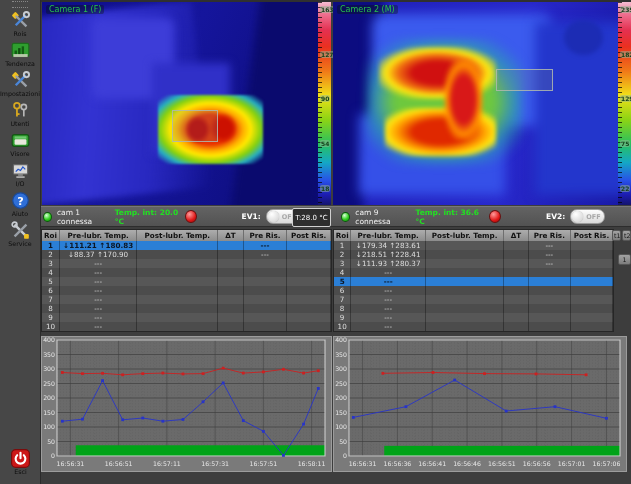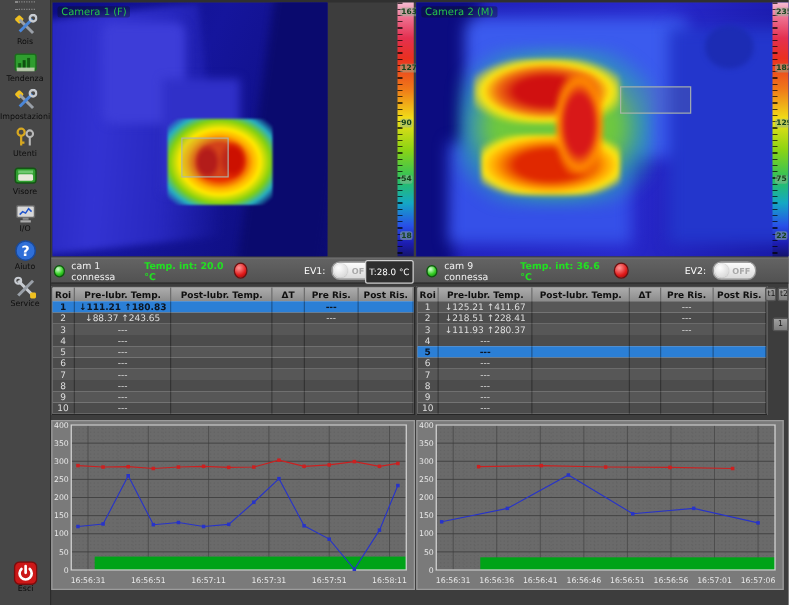--- a/index.html
+++ b/index.html
@@ -9,21 +9,21 @@
   #sidebar{position:absolute;left:0;top:0;width:41px;height:484px;background:#474747;
            border-right:1px solid #2b2b2b;box-sizing:border-box;}
   #sidebar-grip{height:5px;margin:1px 12px 2px 12px;border-top:1px dotted #888;border-bottom:1px dotted #888;}
   .side-item{display:flex;flex-direction:column;align-items:center;margin-bottom:3px;cursor:pointer;}
   .side-item .icon{width:20px;height:20px;display:flex;align-items:center;justify-content:center;}
   .side-item .icon svg{width:19px;height:19px;}
   .side-label{font-size:6.3px;color:#0d0d0d;line-height:7px;text-align:center;}
   #sidebar-exit{position:absolute;bottom:6px;left:0;width:41px;}
   
   .cam{position:absolute;top:2px;height:203px;overflow:hidden;}
-  #cam1{left:42px;width:220px;background:linear-gradient(115deg,#0d0d86 0%,#15159c 45%,#0b0b74 100%);}
+  #cam1{left:42px;width:276px;background:linear-gradient(115deg,#0d0d86 0%,#15159c 45%,#0b0b74 100%);}
   #cam2{left:333px;width:325px;background:linear-gradient(100deg,#1e1eb6 0%,#2828cc 55%,#14149a 100%);text-align:right;}
   .cam>div{position:absolute;}
   .cam-title{position:absolute;left:4px;top:3px;font-size:8px;color:#26c04c;
              background:rgba(10,20,10,0.35);padding:0 3px;border-radius:2px;z-index:5;}
   .c1-machine{left:-8%;top:4%;width:66%;height:92%;transform:rotate(-6deg);filter:blur(3px);
     background:linear-gradient(100deg,#2222b8 0%,#3333d2 40%,#2828c0 70%,rgba(30,30,180,0) 100%);}
   .c1-block{left:18%;top:8%;width:30%;height:40%;background:#3d3dd8;filter:blur(4px);border-radius:8px;}
   .c1-mid{left:40%;top:30%;width:28%;height:45%;background:#3030c8;filter:blur(4px);}
   .c1-dark{right:-4%;top:-10%;width:30%;height:120%;background:#0a0a6e;filter:blur(4px);transform:rotate(8deg);}
   .c1-hot{left:42%;top:46%;width:38%;height:34%;filter:blur(1px);background:
@@ -60,32 +60,32 @@
     background:linear-gradient(#636363,#525252);border-top:1px solid #787878;
     border-bottom:1px solid #2d2d2d;box-sizing:border-box;}
   .status-group{position:absolute;top:0;height:100%;display:flex;align-items:center;gap:5px;}
   #status1{left:2px;width:256px;} #status2{left:300px;right:26px;}
   .led{width:8px;height:8px;border-radius:50%;border:1px solid #0a5a0a;
     background:radial-gradient(circle at 35% 30%,#d8ffd8,#34d022 55%,#0f7f12);}
   .conn-label{font-size:7.5px;color:#f0f0f0;}
   .temp-label{font-size:7.5px;font-weight:bold;color:#22e022;margin-left:auto;}
   .rec-btn{width:11px;height:11px;border-radius:50%;border:1px solid #6a1010;cursor:pointer;
     background:radial-gradient(circle at 35% 30%,#ff9a9a,#e01818 60%,#8d0808);}
-  .ev-label{font-size:7.5px;font-weight:normal;color:#fff;margin-left:40px;}
+  .ev-label{font-size:7.5px;font-weight:bold;color:#fff;margin-left:40px;}
   .toggle{width:36px;height:13px;border-radius:7px;border:1px solid #9a9a9a;cursor:pointer;
     background:linear-gradient(#fdfdfd,#d9d9d9);display:flex;align-items:center;position:relative;}
   .toggle .knob{width:11px;height:11px;border-radius:50%;margin-left:1px;
     background:radial-gradient(circle at 35% 30%,#ffffff,#cfcfcf);box-shadow:0 0 1px #888;}
   .toggle .t-label{font-size:6.5px;font-weight:bold;color:#a8a8a8;margin-left:3px;}
   #tbox{position:absolute;left:251px;top:1px;width:37px;height:17px;background:#2e2e2e;
     border:1px solid #d0d0d0;border-radius:2px;color:#fff;font-size:7px;
     display:flex;align-items:center;justify-content:center;}
   
   .tbl{position:absolute;top:229px;height:103px;display:flex;flex-direction:column;
-    background:#e5e5e5;border:1px solid #262626;box-sizing:border-box;}
+    background:#84cc16;border:1px solid #262626;box-sizing:border-box;}
   #table1{left:41px;width:291px;} #table2{left:333px;width:281px;}
   .trow{flex:1;display:grid;grid-template-columns:6.2% 26.8% 28% 8.8% 15.1% 15.1%;min-height:0;}
   .thead{flex:0 0 11px;background:linear-gradient(#adadad,#8c8c8c);}
   .tcell{font-size:7.2px;color:#dedede;display:flex;align-items:center;justify-content:center;
     border-right:1px solid rgba(0,0,0,0.32);overflow:hidden;white-space:nowrap;}
   .thead .tcell{color:#101010;font-weight:bold;border-right:1px solid #6e6e6e;}
   .odd{background:#575757;} .even{background:#4c4c4c;}
   .sel{background:#2b7fd6;} .sel .tcell{color:#0c1624;font-weight:bold;}
   #side-strip{position:absolute;left:615px;top:230px;width:16px;height:102px;}
   .mini-row{display:flex;gap:1px;justify-content:flex-end;}
@@ -285,21 +285,21 @@
       <div class="trow odd sel">
         <div class="tcell">1</div>
         <div class="tcell">↓111.21 ↑180.83</div>
         <div class="tcell"></div>
         <div class="tcell"></div>
         <div class="tcell">---</div>
         <div class="tcell"></div>
       </div>
       <div class="trow even">
         <div class="tcell">2</div>
-        <div class="tcell">↓88.37 ↑243.65</div>
+        <div class="tcell">↓88.37 ↑170.90</div>
         <div class="tcell"></div>
         <div class="tcell"></div>
         <div class="tcell">---</div>
         <div class="tcell"></div>
       </div>
       <div class="trow odd">
         <div class="tcell">3</div>
         <div class="tcell">---</div>
         <div class="tcell"></div>
         <div class="tcell"></div>
@@ -367,21 +367,21 @@
       <div class="trow thead">
         <div class="tcell">Roi</div>
         <div class="tcell">Pre-lubr. Temp.</div>
         <div class="tcell">Post-lubr. Temp.</div>
         <div class="tcell">ΔT</div>
         <div class="tcell">Pre Ris.</div>
         <div class="tcell">Post Ris.</div>
       </div>
       <div class="trow odd">
         <div class="tcell">1</div>
-        <div class="tcell">↓125.21 ↑411.67</div>
+        <div class="tcell">↓179.34 ↑283.61</div>
         <div class="tcell"></div>
         <div class="tcell"></div>
         <div class="tcell">---</div>
         <div class="tcell"></div>
       </div>
       <div class="trow even">
         <div class="tcell">2</div>
         <div class="tcell">↓218.51 ↑228.41</div>
         <div class="tcell"></div>
         <div class="tcell"></div>

